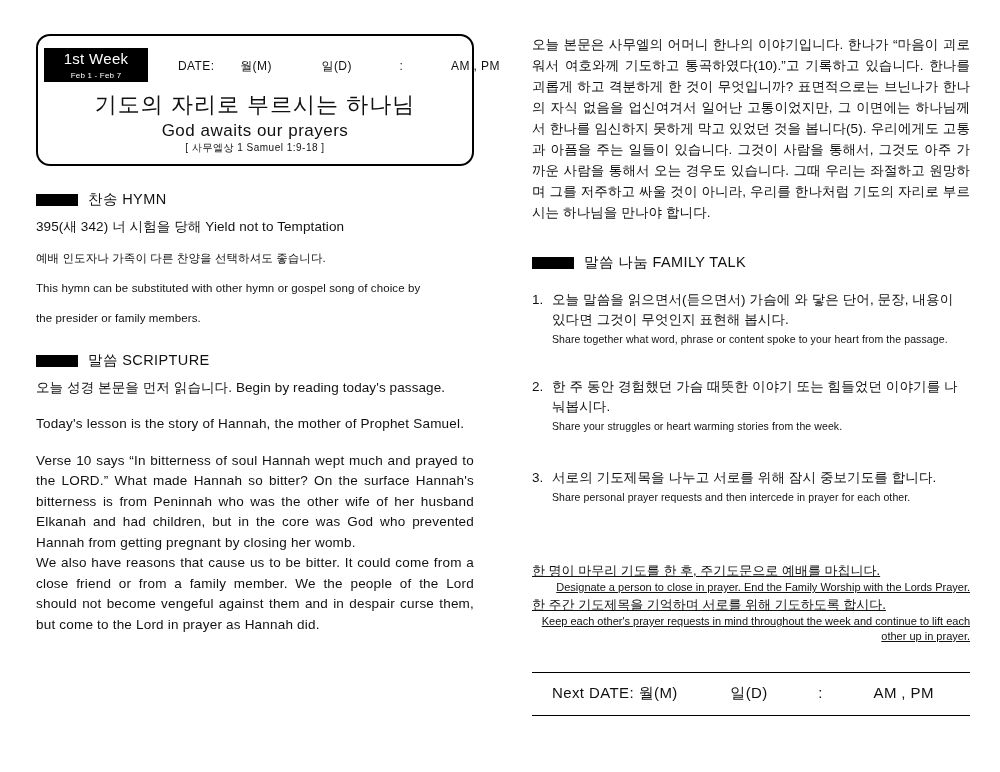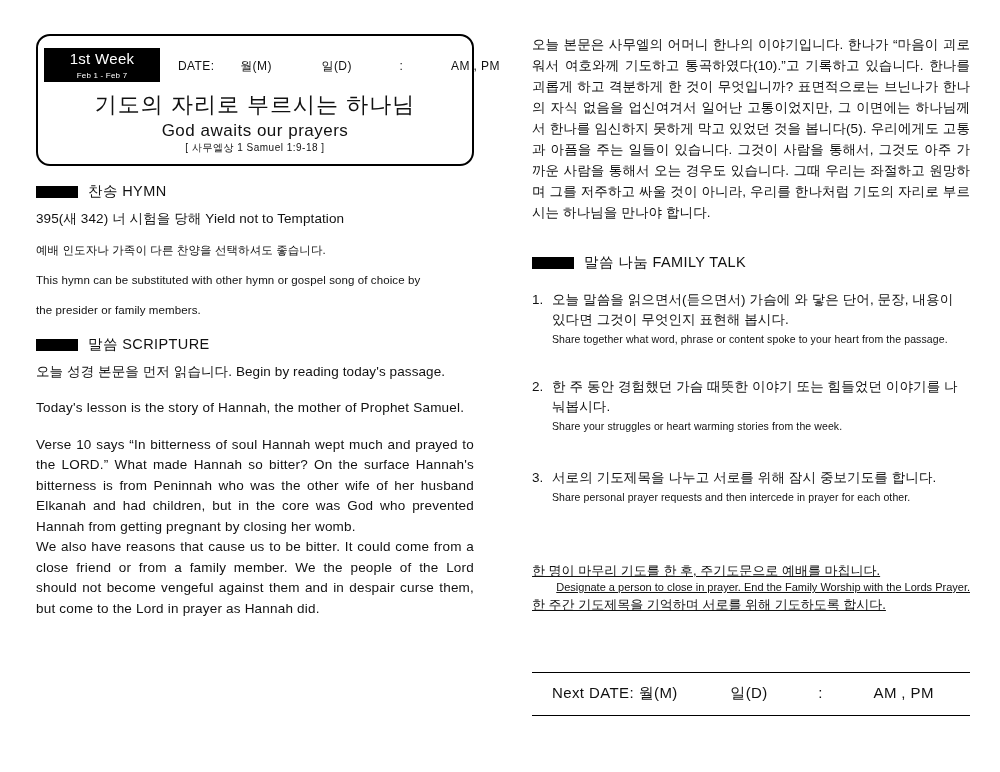--- a/index.html
+++ b/index.html
@@ -37,21 +37,21 @@
     border: 2px solid #000;
     border-radius: 14px;
     height: 132px;
     position: relative;
     box-sizing: border-box;
   }
   .week-tab {
     position: absolute;
     left: 6px;
     top: 12px;
-    width: 116px;
+    width: 104px;
     text-align: center;
   }
   .week-tab .week-label {
     background: #000;
     color: #fff;
     font-size: 15px;
     padding: 2px 0 3px 0;
     letter-spacing: .3px;
   }
   .week-tab .week-dates {
@@ -96,21 +96,21 @@
     top: 105px;
     text-align: center;
     font-size: 10px;
     letter-spacing: .5px;
   }
 
   
   .sec-head {
     display: flex;
     align-items: center;
-    margin-top: 16px;
+    margin-top: 24px;
     margin-bottom: 8px;
   }
   .sec-bar {
     display: inline-block;
     width: 42px;
     height: 12px;
     background: #000;
     margin-right: 10px;
   }
   .sec-title {
@@ -277,20 +277,21 @@
         <span class="ft-num">3.</span>
         <span class="ft-text">서로의 기도제목을 나누고 서로를 위해 잠시 중보기도를 합니다.</span>
       </div>
       <div class="ft-sub">Share personal prayer requests and then intercede in prayer for each other.</div>
     </div>
 
     <div class="closing">
       <div class="c-kr">한 명이 마무리 기도를 한 후, 주기도문으로 예배를 마칩니다.</div>
       <div class="c-en">Designate a person to close in prayer.  End the Family Worship with the Lords Prayer.</div>
       <div class="c-kr">한 주간 기도제목을 기억하며 서로를 위해 기도하도록 합시다.</div>
+      <div class="c-en">Keep each other's prayer requests in mind throughout the week and continue to lift each other up in prayer.</div>
     </div>
 
   </div>
 
   <div class="next-box">
     <div class="next-line">
       <span class="nl-label">Next DATE:</span>
       <span class="nl-m">월(M)</span>
       <span class="nl-d">일(D)</span>
       <span class="nl-colon">:</span>

